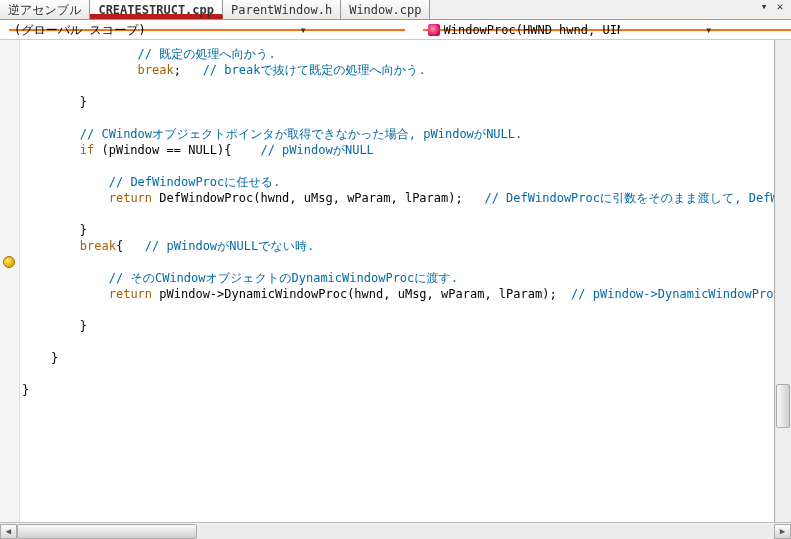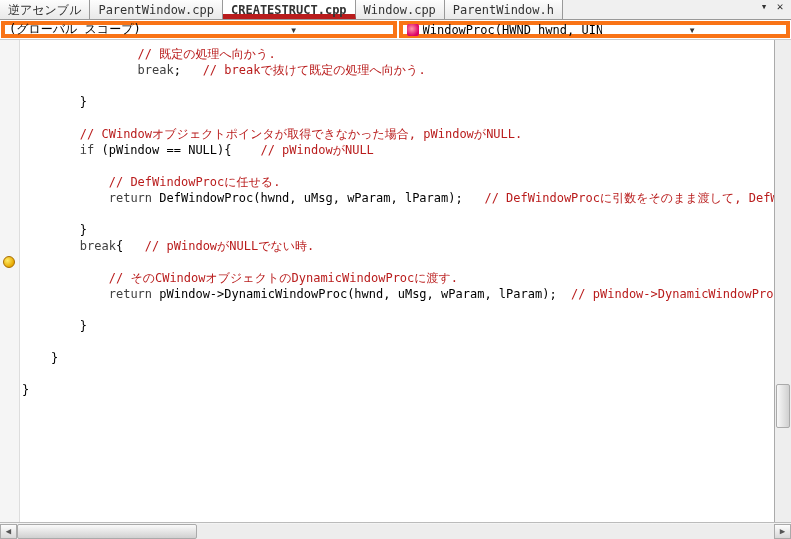--- a/index.html
+++ b/index.html
@@ -55,22 +55,22 @@
   .scopebar {
     display: flex;
     height: 20px;
     border-bottom: 1px solid #ccc;
     background: #fff;
   }
   .scope-left, .scope-right {
     display: flex;
     align-items: center;
     padding: 0 4px;
-    border: 4px solid #f97316;
-    margin: 1px;
+    border: 1px solid #f97316;
+    margin: 9px;
     background: #fff;
   }
   .scope-left { flex: 0 0 50%; }
   .scope-right { flex: 1; }
   .scope-left span, .scope-right span {
     flex: 1;
     white-space: nowrap;
     overflow: hidden;
   }
   .dd {
@@ -112,22 +112,22 @@
   .code {
     flex: 1;
     padding: 6px 2px 6px 2px;
     font-family: "MS Gothic", monospace;
     font-size: 12px;
     line-height: 16px;
     white-space: pre;
     overflow: hidden;
     color: #000;
   }
-  .cm  { color: #b91c1c; }
-  .kw  { color: #404040; }
+  .cm  { color: #0369a1; }
+  .kw  { color: #a16207; }
   .vscroll {
     width: 6px;
     background: #e8e8e8;
     border-left: 1px solid #ccc;
   }
   .hscroll {
     height: 17px;
     background: linear-gradient(#f4f4f4,#e0e0e0);
     border-top: 1px solid #bbb;
     display: flex;
@@ -176,24 +176,23 @@
     border: 1px solid #aaa;
     border-radius: 2px;
   }
 </style>
 </head>
 <body>
 
 <div class="tabbar">
   <div id="tabs-holder" style="display:flex;">
       <div class="tab">逆アセンブル</div>
-      <div class="tab">ParentWindow.cpp</div>
       <div class="tab active">CREATESTRUCT.cpp</div>
+      <div class="tab">ParentWindow.h</div>
       <div class="tab">Window.cpp</div>
-      <div class="tab">ParentWindow.h</div>
     </div>
   <div class="tab-controls">
     <div class="tab-ctrl">▾</div>
     <div class="tab-ctrl">✕</div>
   </div>
 </div>
 
 <div class="scopebar">
   <div class="scope-left">
     <span>(グローバル スコープ)</span>

